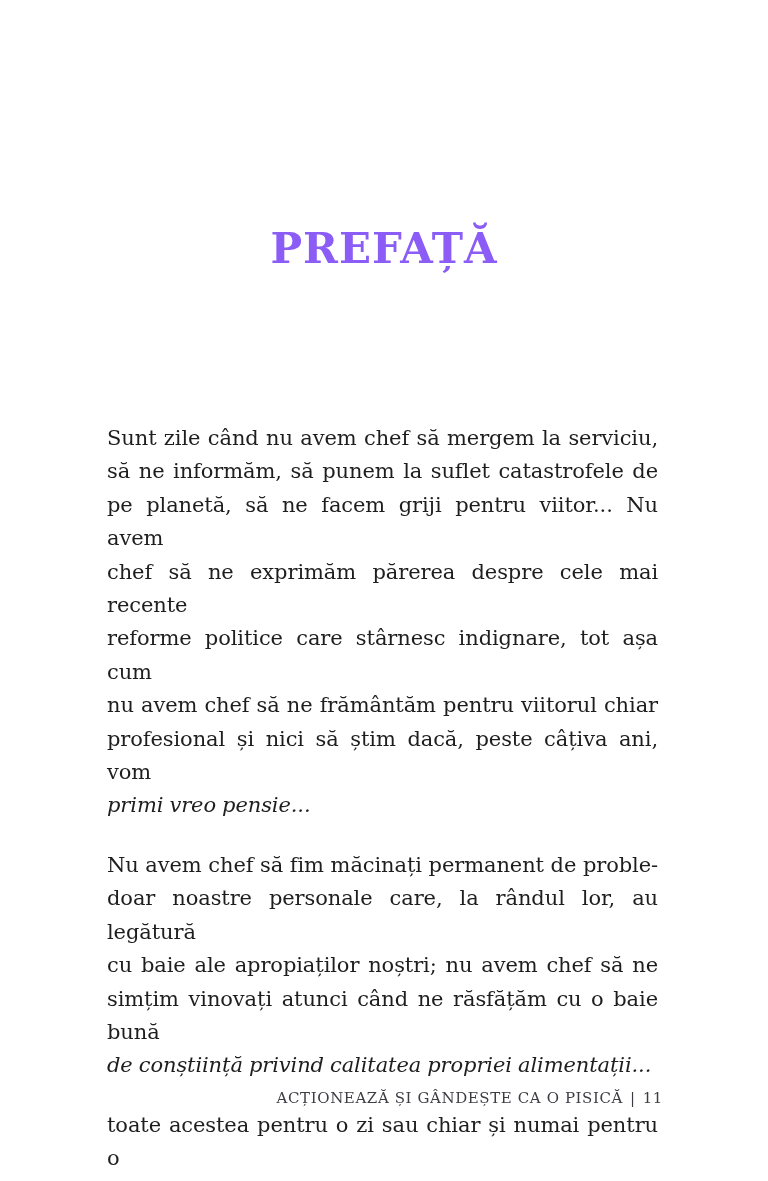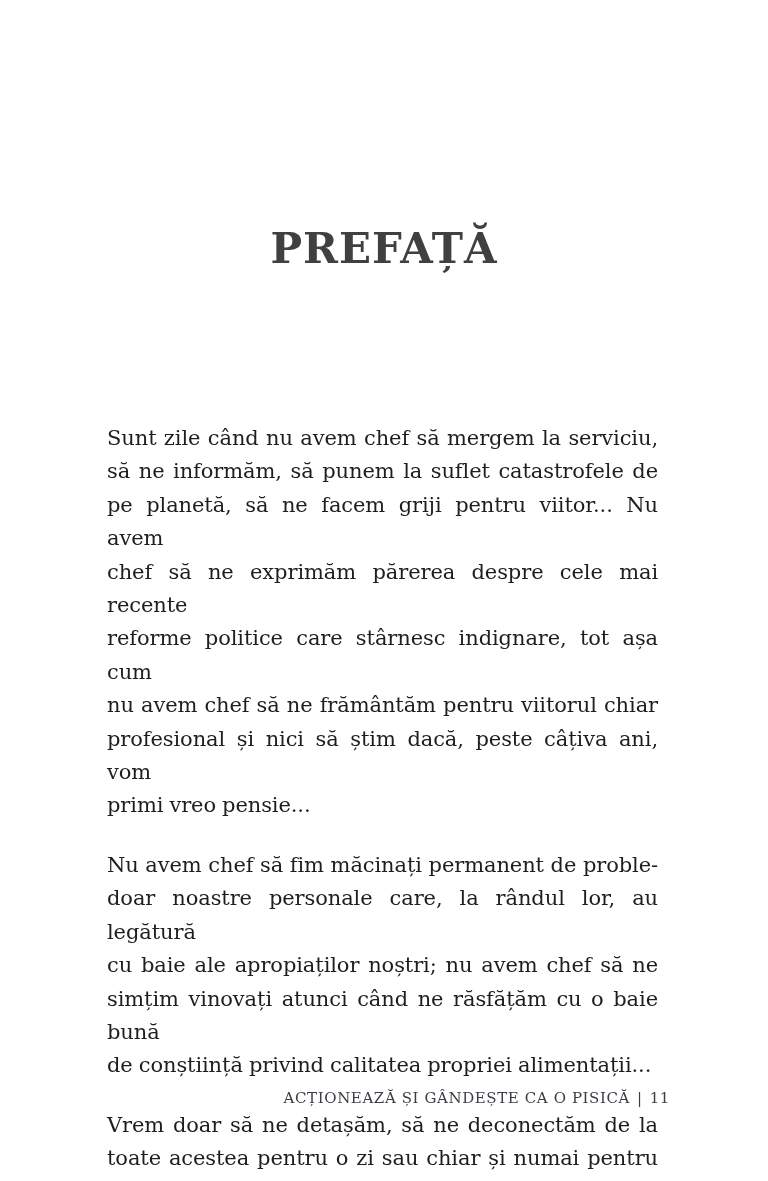--- a/index.html
+++ b/index.html
@@ -19,21 +19,21 @@
   .title {
     position: absolute;
     top: 224px;
     left: 0;
     width: 100%;
     margin: 0;
     text-align: center;
     font-size: 42px;
     font-weight: bold;
     letter-spacing: 1px;
-    color: #404040;
+    color: #8b5cf6;
   }
   .body-text {
     position: absolute;
     top: 422px;
     left: 107px;
     width: 555px;
   }
   .para {
     margin: 0 4px 26px 0;
   }
@@ -41,25 +41,26 @@
     font-size: 21px;
     line-height: 33.4px;
     letter-spacing: -0.1px;
     word-spacing: -0.5px;
     text-align: justify;
     text-align-last: justify;
     white-space: normal;
   }
   .line.last {
     text-align-last: left;
+    font-style: italic;
   }
   .footer {
     position: absolute;
     top: 1089px;
-    right: 98px;
+    right: 105px;
     font-size: 15px;
     letter-spacing: 0.6px;
     color: #3c3c44;
     white-space: nowrap;
   }
   .footer .sep {
     display: inline-block;
     margin: 0 7px;
     color: #3c3c44;
   }
@@ -86,21 +87,20 @@
 
     <div class="para">
       <div class="line">Nu avem chef să fim măcinați permanent de proble-</div>
       <div class="line">doar noastre personale care, la rândul lor, au legătură</div>
       <div class="line">cu baie ale apropiaților noștri; nu avem chef să ne</div>
       <div class="line">simțim vinovați atunci când ne răsfățăm cu o baie bună</div>
       <div class="line last">de conștiință privind calitatea propriei alimentații...</div>
     </div>
 
     <div class="para">
-      <div class="line">Vrem doar să ne detașăm, să ne deconectăm de la</div>
       <div class="line">toate acestea pentru o zi sau chiar și numai pentru o</div>
 
     </div>
 
   </div>
 
   <div class="footer">
     <span>ACȚIONEAZĂ ȘI GÂNDEȘTE CA O PISICĂ</span><span class="sep">|</span><span>11</span>
   </div>
 

